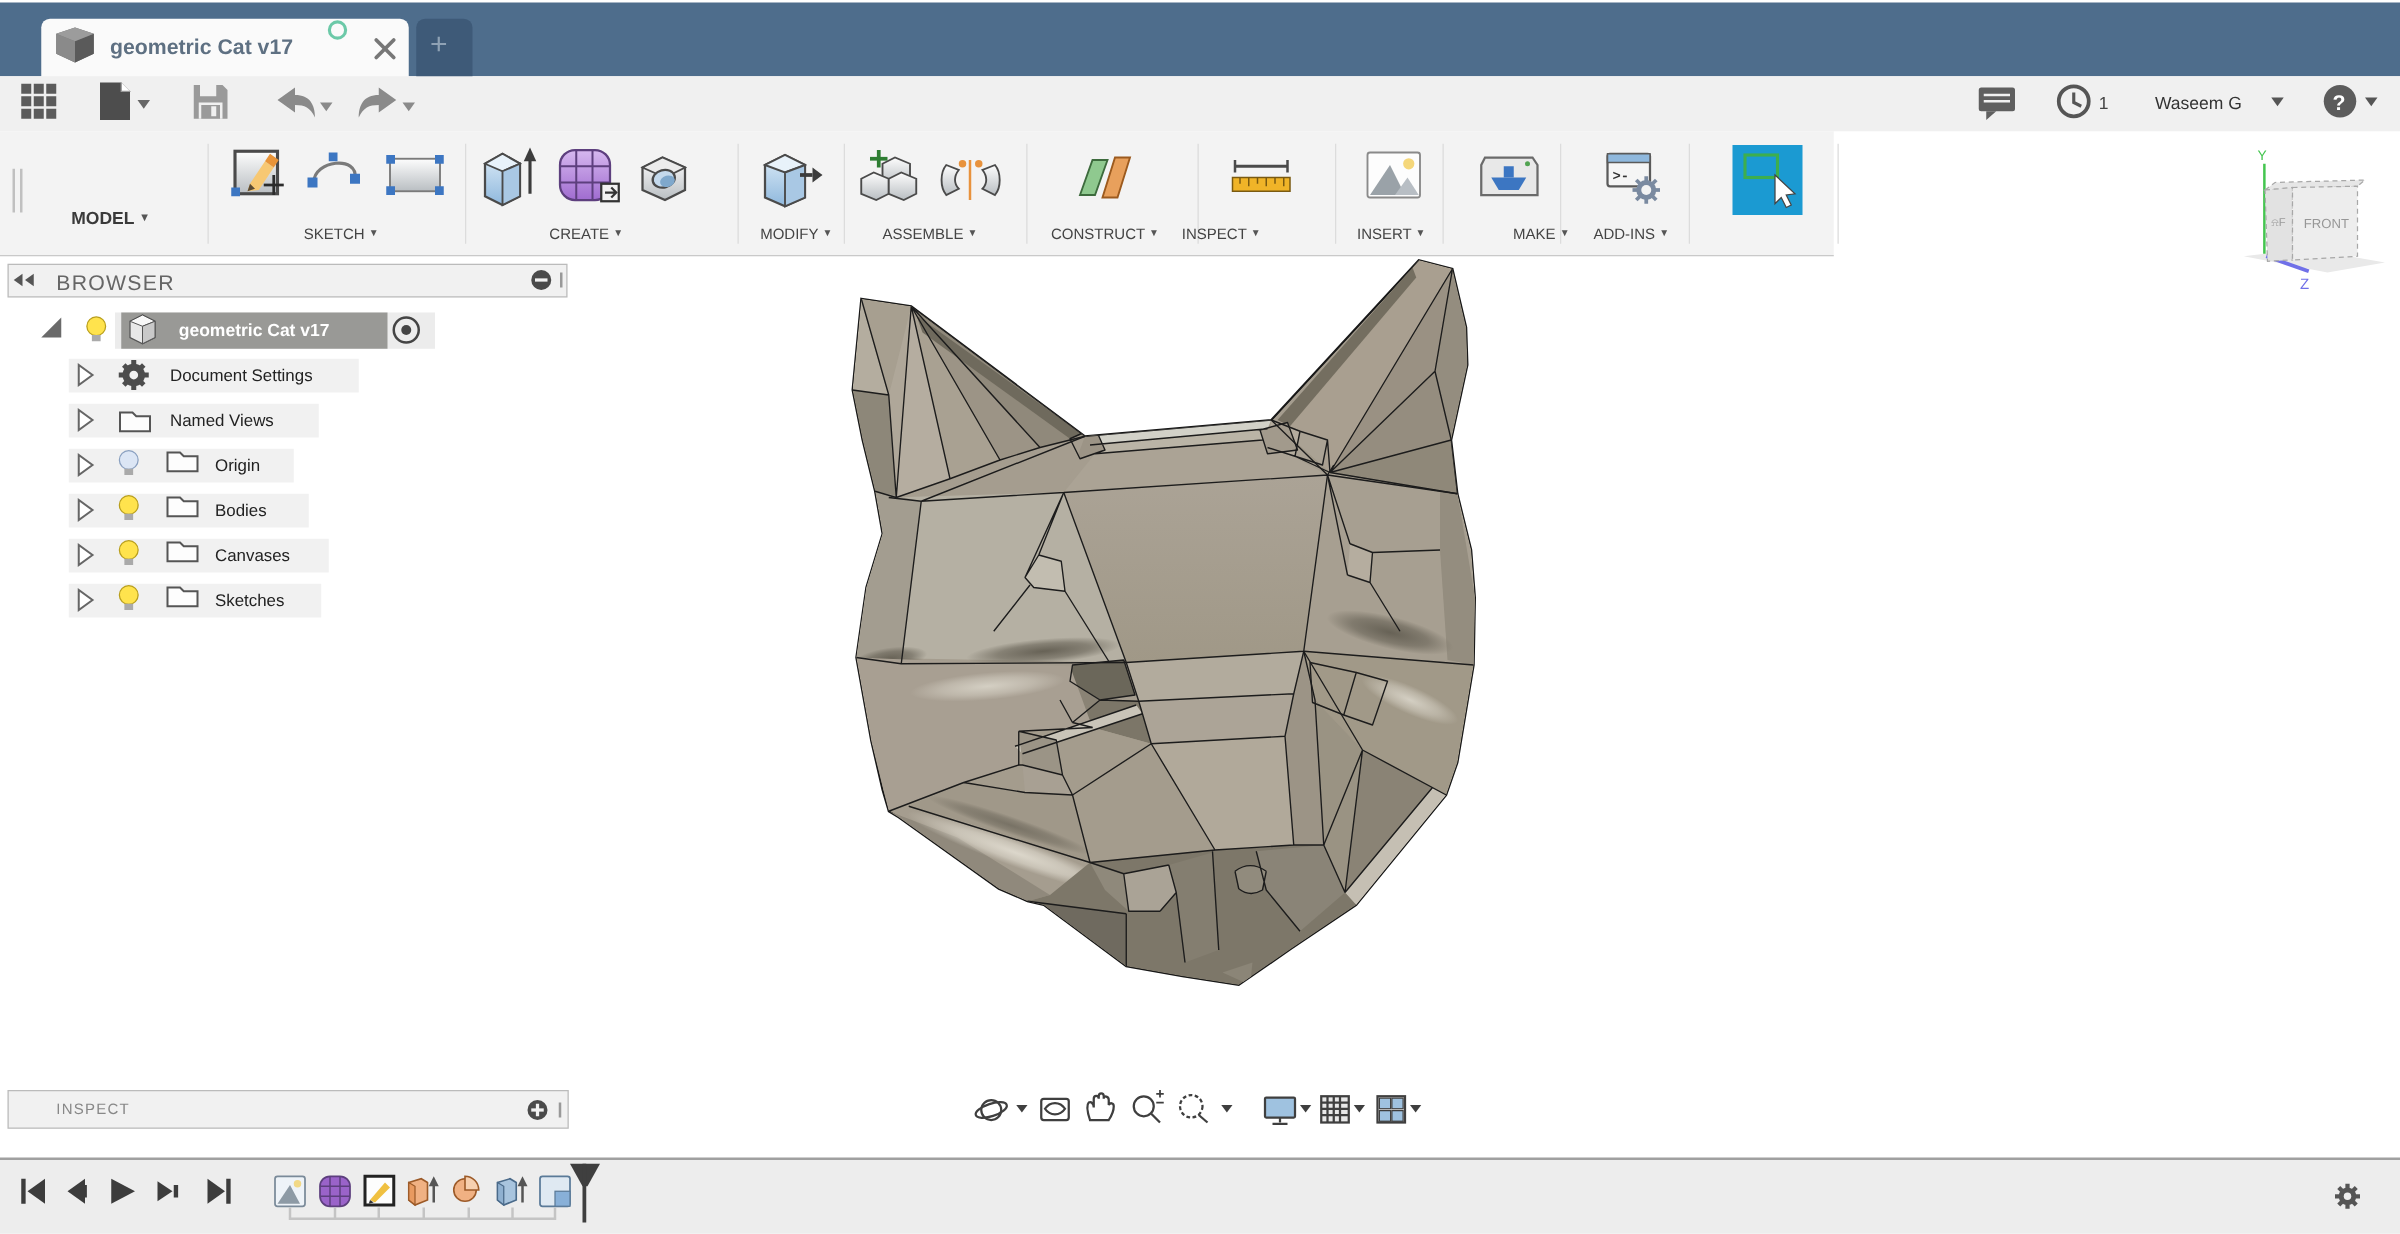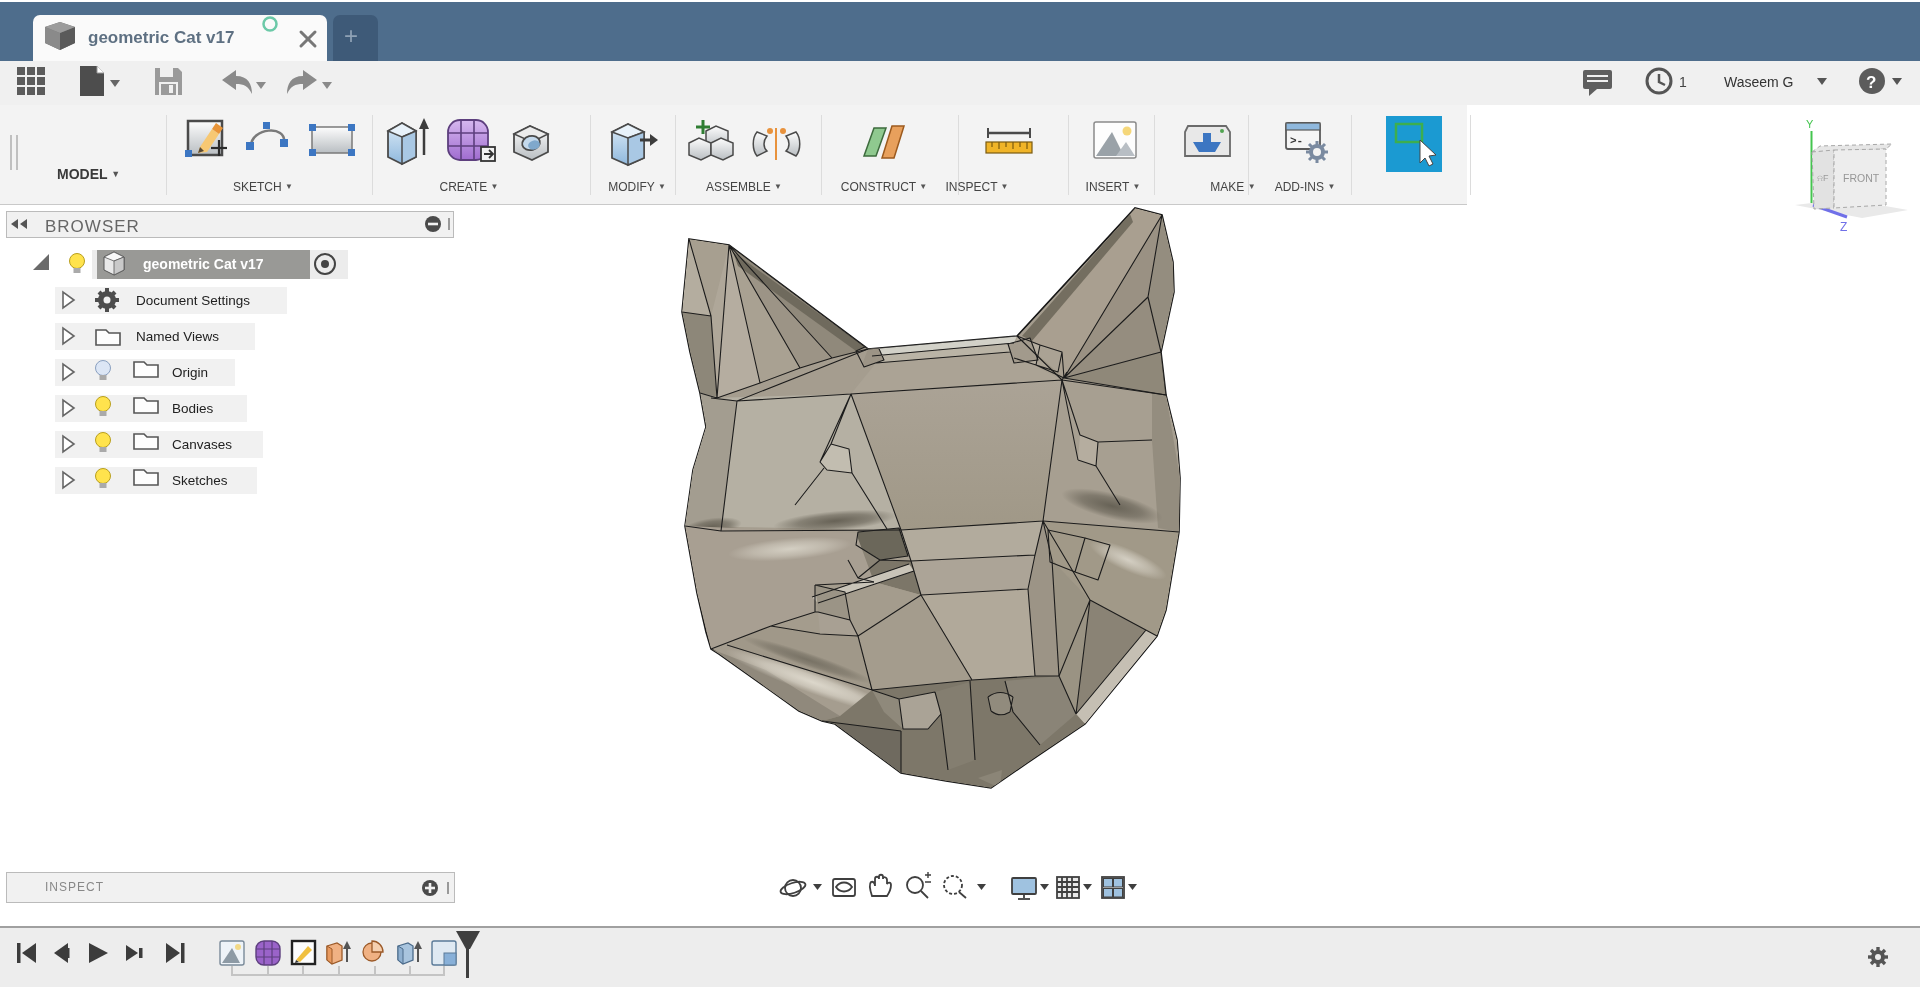--- a/index.html
+++ b/index.html
@@ -48,21 +48,21 @@
   <div class="abs sep" style="left:590px;top:115px;"></div>
   <div class="abs sep" style="left:675px;top:115px;"></div>
   <div class="abs sep" style="left:821px;top:115px;"></div>
   <div class="abs sep" style="left:958px;top:115px;"></div>
   <div class="abs sep" style="left:1068px;top:115px;"></div>
   <div class="abs sep" style="left:1154px;top:115px;"></div>
   <div class="abs sep" style="left:1248px;top:115px;"></div>
   <div class="abs sep" style="left:1351px;top:115px;"></div>
   <div class="abs sep" style="left:1470px;top:115px;"></div>
   <div class="abs" id="modeltxt">MODEL <span style="font-size:9px;vertical-align:2px;color:#555;">▼</span></div>
-  <div class="tlabel" style="left:263px;">SKETCH <span class="dn">▼</span></div>
+  <div class="tlabel" style="left:273px;">SKETCH <span class="dn">▼</span></div>
   <div class="tlabel" style="left:469px;">CREATE <span class="dn">▼</span></div>
   <div class="tlabel" style="left:637px;">MODIFY <span class="dn">▼</span></div>
   <div class="tlabel" style="left:744px;">ASSEMBLE <span class="dn">▼</span></div>
   <div class="tlabel" style="left:884px;text-align:center;">CONSTRUCT <span class="dn">▼</span></div>
   <div class="tlabel" style="left:977px;">INSPECT <span class="dn">▼</span></div>
   <div class="tlabel" style="left:1113px;">INSERT <span class="dn">▼</span></div>
   <div class="tlabel" style="left:1233px;">MAKE <span class="dn">▼</span></div>
   <div class="tlabel" style="left:1305px;">ADD-INS <span class="dn">▼</span></div>
   <div class="tlabel" style="left:1413px;margin-top:24px;">SELECT <span class="dn">▼</span></div>
   <svg class="abs" id="chrome" width="1920" height="260" viewBox="0 0 1920 260" style="left:0;top:0;">

